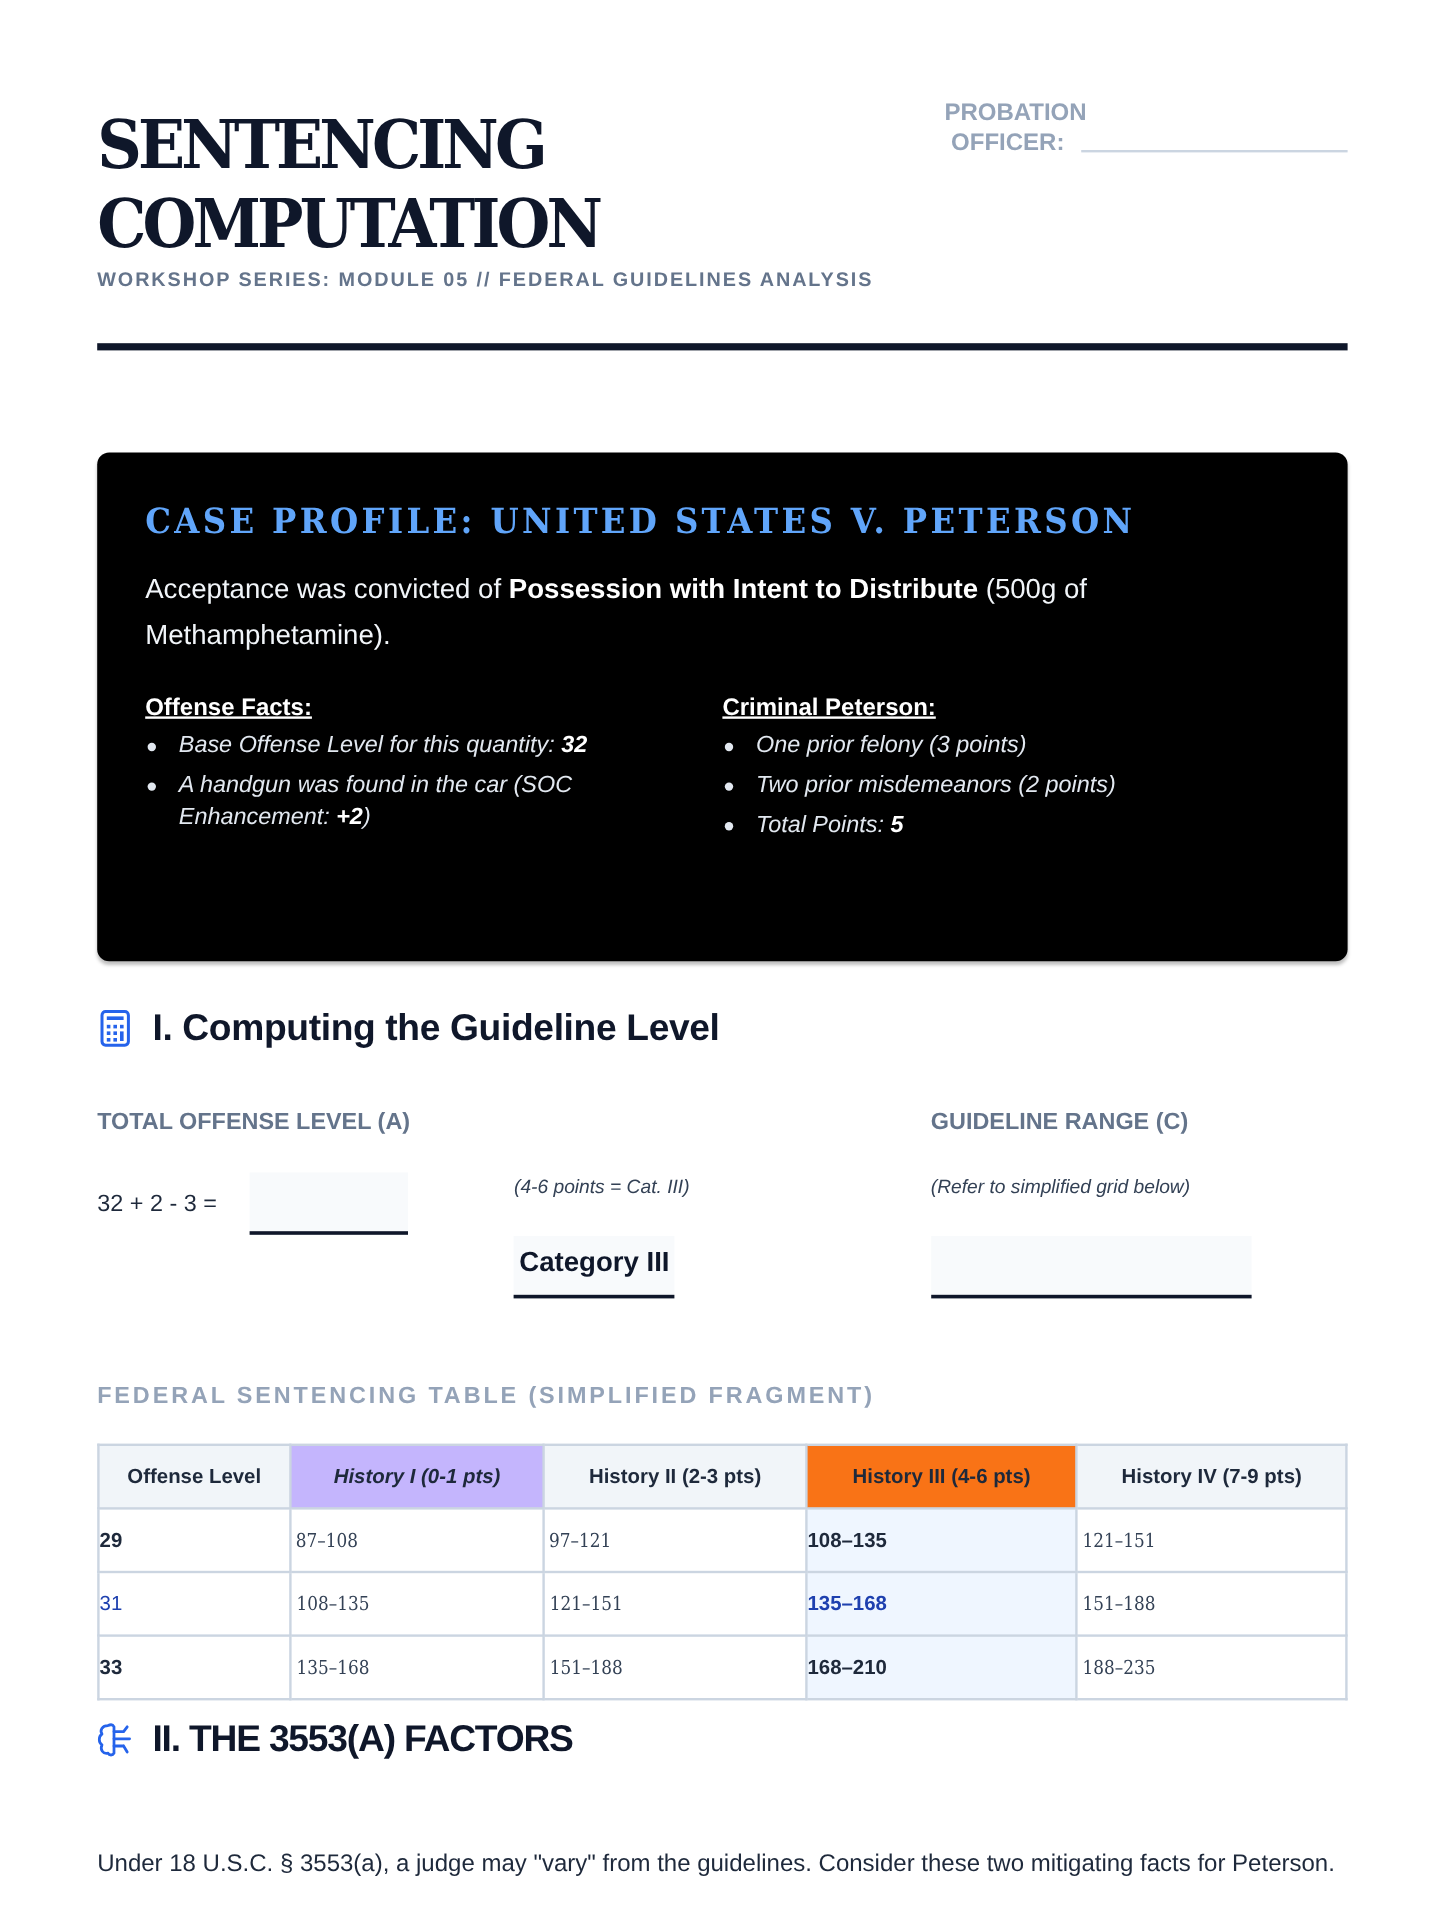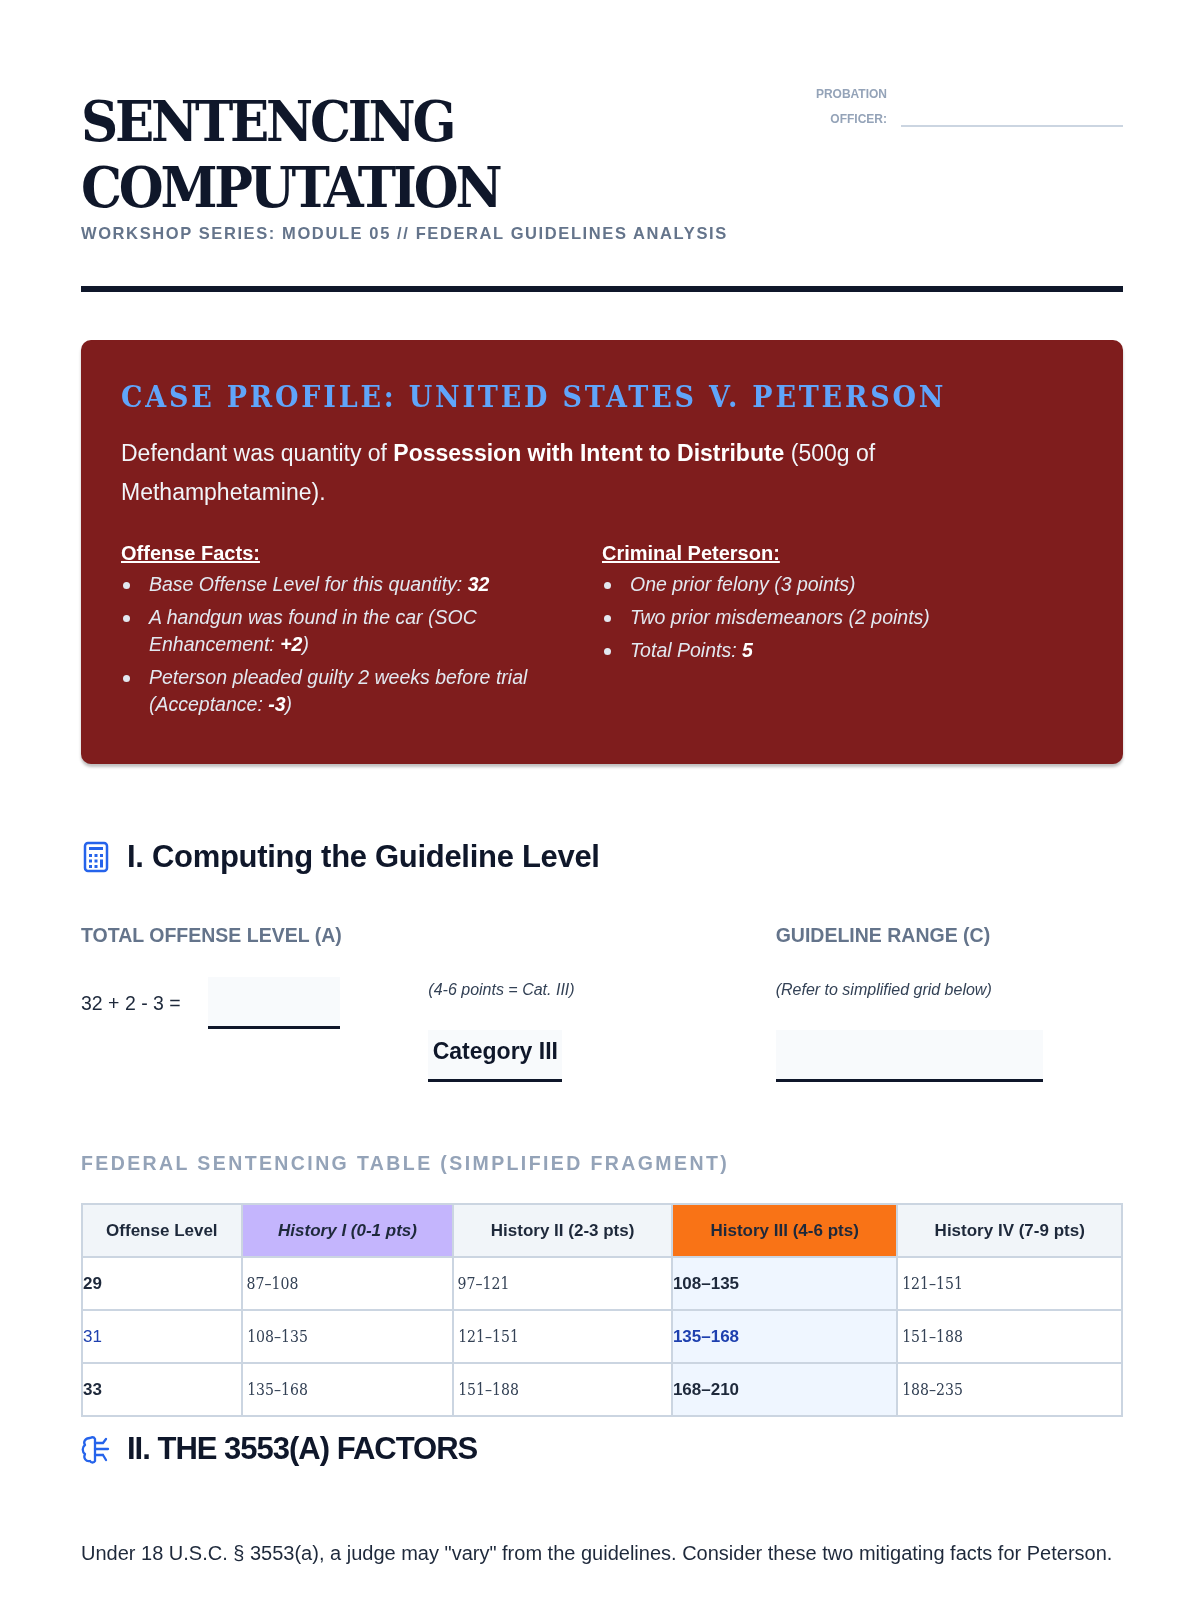--- a/index.html
+++ b/index.html
@@ -17,30 +17,30 @@
     letter-spacing: -3.5px; color: #0f172a; text-transform: uppercase;
     transform: scaleX(0.92); transform-origin: left top;
   }
   .subtitle {
     position: absolute; left: 0; top: 224px;
     font-size: 16.5px; font-weight: bold; letter-spacing: 1.6px; color: #64748b;
     text-transform: uppercase;
   }
   .officer { position: absolute; right: 0; top: 82px; display: flex; align-items: flex-end; }
   .officer-label {
-    font-size: 12px; font-weight: bold; color: #94a3b8; text-align: right;
+    font-size: 20px; font-weight: bold; color: #94a3b8; text-align: right;
     line-height: 25px; text-transform: uppercase; width: 100px;
   }
   .officer-line { width: 222px; border-bottom: 2px solid #cbd5e1; margin-left: 14px; margin-bottom: 5px; }
   .rule { position: absolute; left: 0; top: 286px; width: 1042px; height: 6px; background: #0f172a; }
 
   
   .case {
-    position: absolute; left: 0; top: 340px; width: 1042px; height: 424px;
-    background: #7f1d1d; border-radius: 10px; padding: 40px 40px;
+    position: absolute; left: 0; top: 377px; width: 1042px; height: 424px;
+    background: #000000; border-radius: 10px; padding: 40px 40px;
     color: #f1f5f9; box-shadow: 0 3px 3px rgba(0,0,0,0.25);
   }
   .case-title {
     font-family: "DejaVu Serif", "Liberation Serif", serif; font-weight: bold;
     font-size: 29px; letter-spacing: 3px; color: #60a5fa; text-transform: uppercase;
     transform: scaleX(0.93); transform-origin: left center; white-space: nowrap;
   }
   .case-desc { margin-top: 20px; font-size: 23px; line-height: 39px; color: #f1f5f9; width: 860px; }
   .case-desc b { font-weight: bold; color: #ffffff; }
   .case-cols { display: flex; margin-top: 30px; }
@@ -110,29 +110,28 @@
       </div>
       <div class="officer-line"></div>
     </div>
 
     <div class="rule"></div>
   </div>
 
   <div class="case">
     <div class="case-title">CASE PROFILE: UNITED STATES V. PETERSON</div>
     <div class="case-desc">
-      <span>Defendant was quantity of </span><b>Possession with Intent to Distribute</b><span> (500g of Methamphetamine).</span>
+      <span>Acceptance was convicted of </span><b>Possession with Intent to Distribute</b><span> (500g of Methamphetamine).</span>
     </div>
     <div class="case-cols">
       <div class="case-col">
         <div class="case-col-head">Offense Facts:</div>
         <ul class="case-list">
           <li><span>Base Offense Level for this quantity: </span><b>32</b><span></span></li>
           <li><span>A handgun was found in the car (SOC Enhancement: </span><b>+2</b><span>)</span></li>
-          <li><span>Peterson pleaded guilty 2 weeks before trial (Acceptance: </span><b>-3</b><span>)</span></li>
         </ul>
       </div>
       <div class="case-col">
         <div class="case-col-head">Criminal Peterson:</div>
         <ul class="case-list">
           <li><span>One prior felony (3 points)</span><b></b></li>
           <li><span>Two prior misdemeanors (2 points)</span><b></b></li>
           <li><span>Total Points: </span><b>5</b></li>
         </ul>
       </div>

